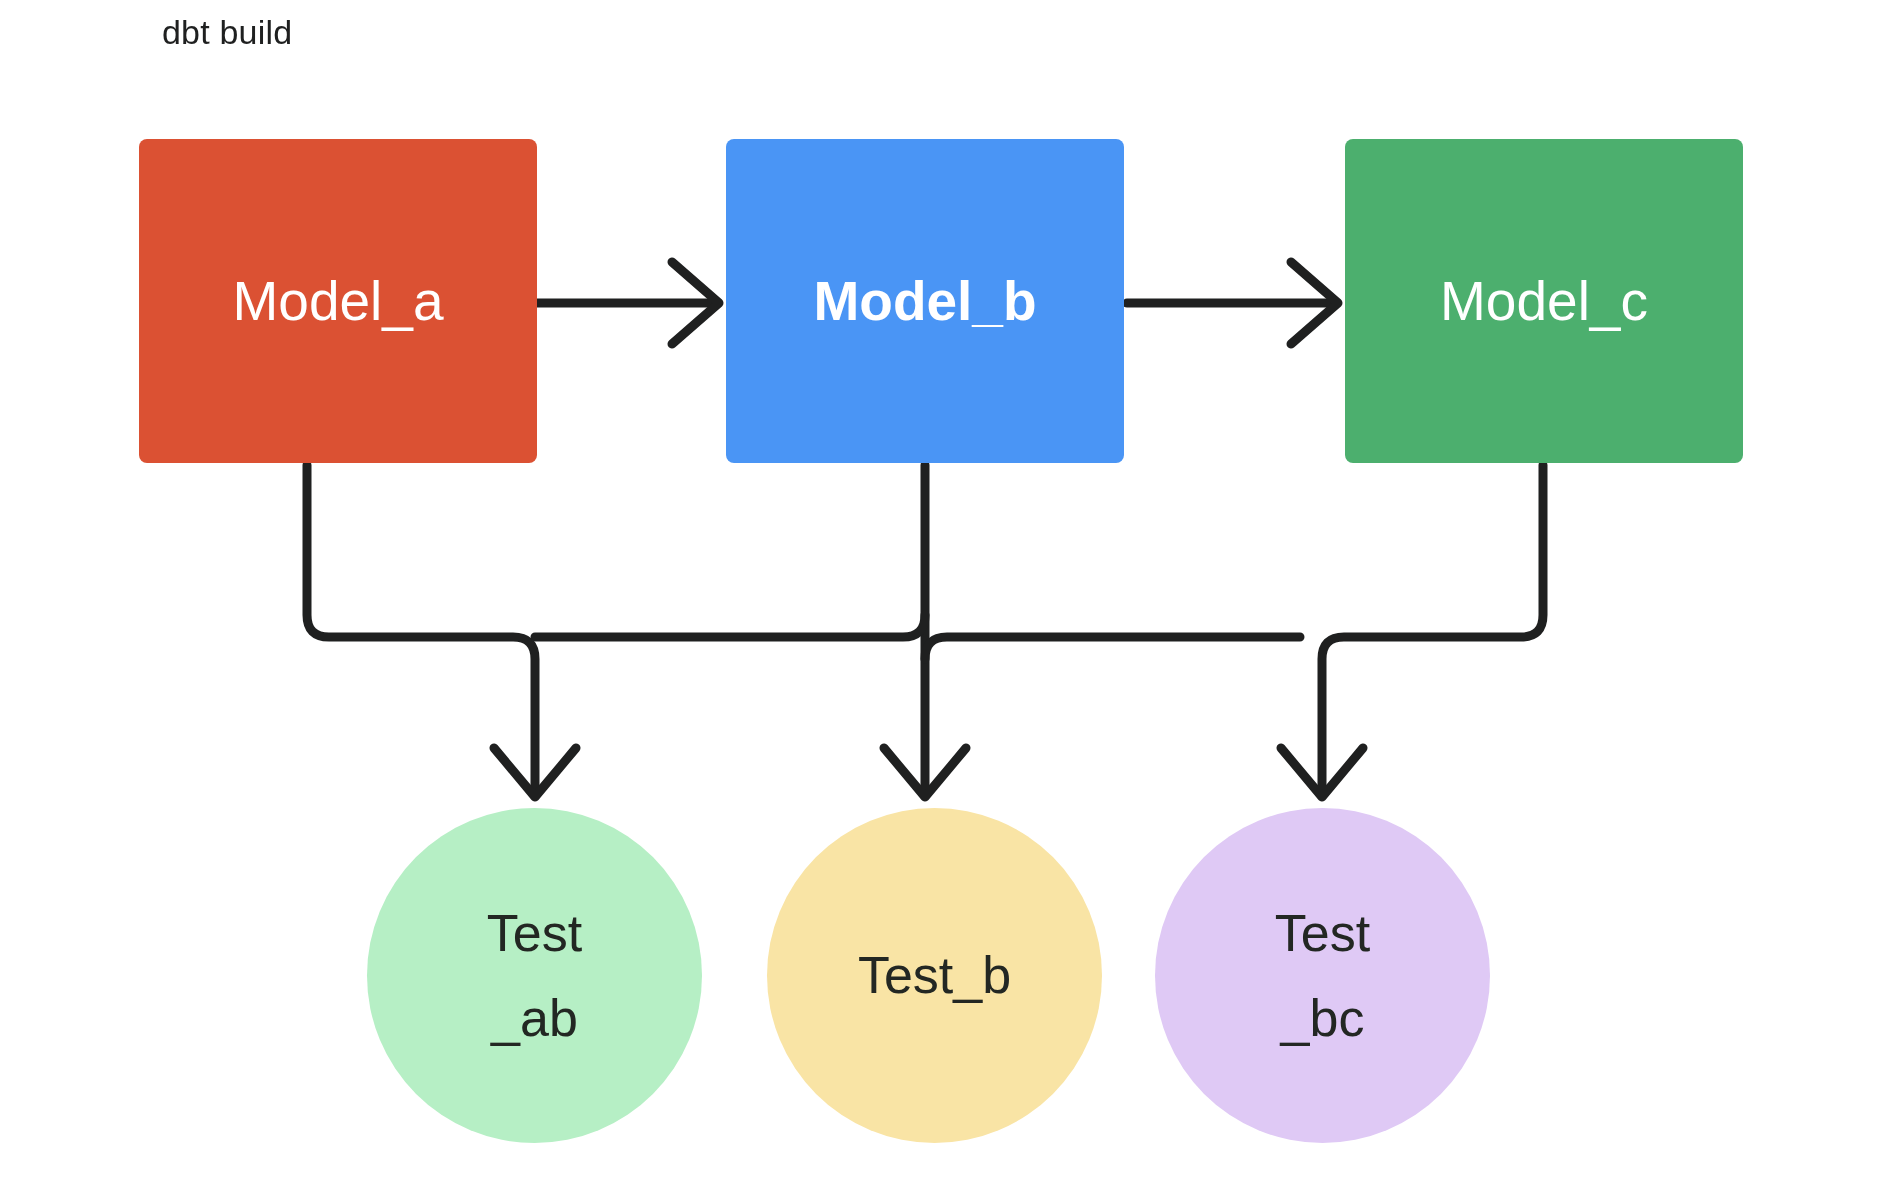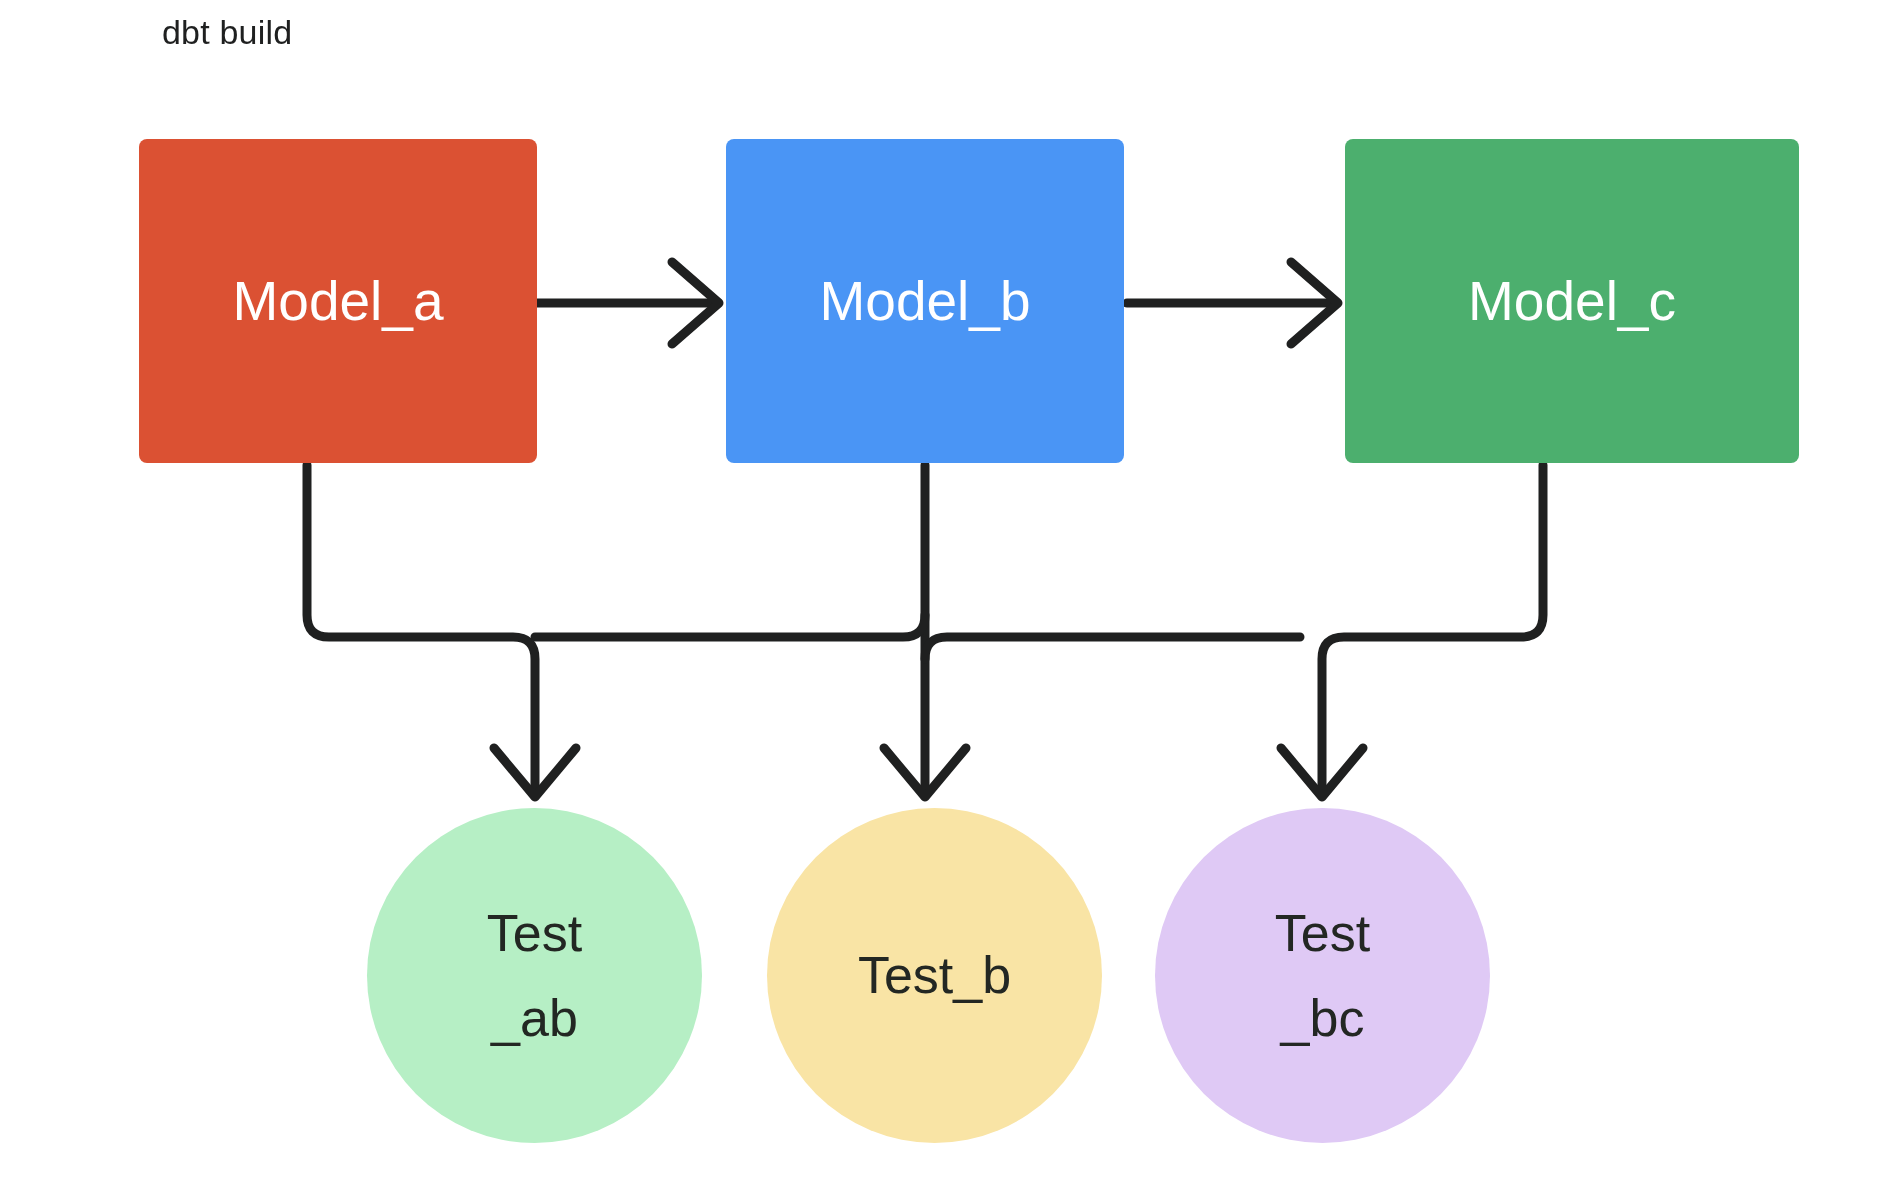--- a/index.html
+++ b/index.html
@@ -90,25 +90,25 @@
 
       <path d="M 1543 465 L 1543 615 Q 1543 637 1521 637 L 1344 637 Q 1322 637 1322 659 L 1322 793"></path>
       <path d="M 1281 748 L 1322 797 L 1363 748"></path>
     </g>
   </svg>
 
   <div class="model-node" style="left:107px; top:139px; width:398px; height:324px; background:#DB5133;margin-left:32px;">
     <span>Model_a</span>
   </div>
 
-  <div class="model-node" style="left:726px; top:139px; width:398px; height:324px; background:#4A95F5;">
+  <div class="model-node" style="left:726px; top:139px; width:398px; height:324px; background:#4A95F5;font-weight:bold;">
     <span>Model_b</span>
   </div>
 
-  <div class="model-node" style="left:1345px; top:139px; width:454px; height:324px; background:#4CAF6E;">
+  <div class="model-node" style="left:1345px; top:139px; width:398px; height:324px; background:#4CAF6E;">
     <span>Model_c</span>
   </div>
 
   <div class="test-node" style="left:367px; top:808px; width:335px; height:335px; background:#B6EFC5;">
     <span class="tl">Test</span>
     <span class="tl">_ab</span>
   </div>
 
   <div class="test-node" style="left:767px; top:808px; width:335px; height:335px; background:#F9E4A5;">
     <span class="tl">Test_b</span>

